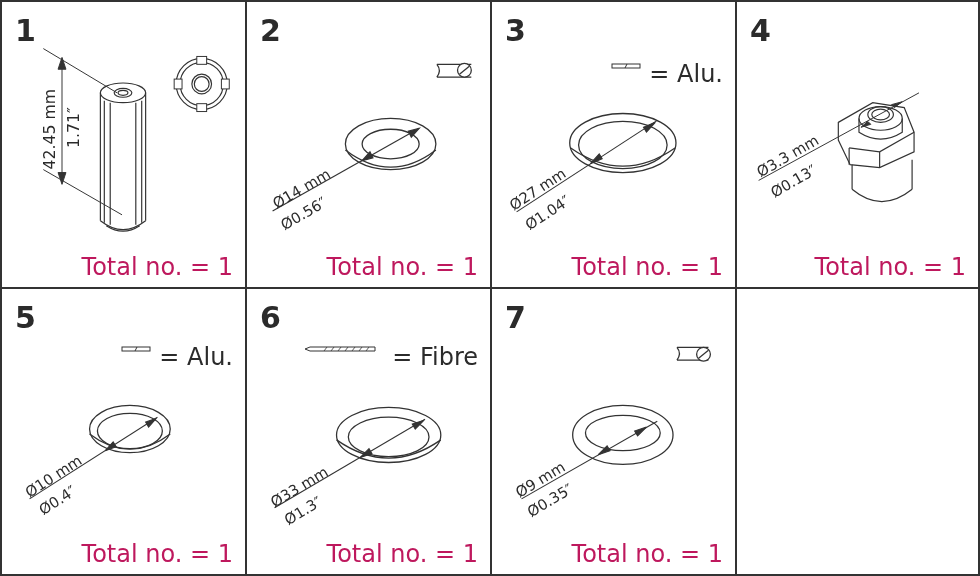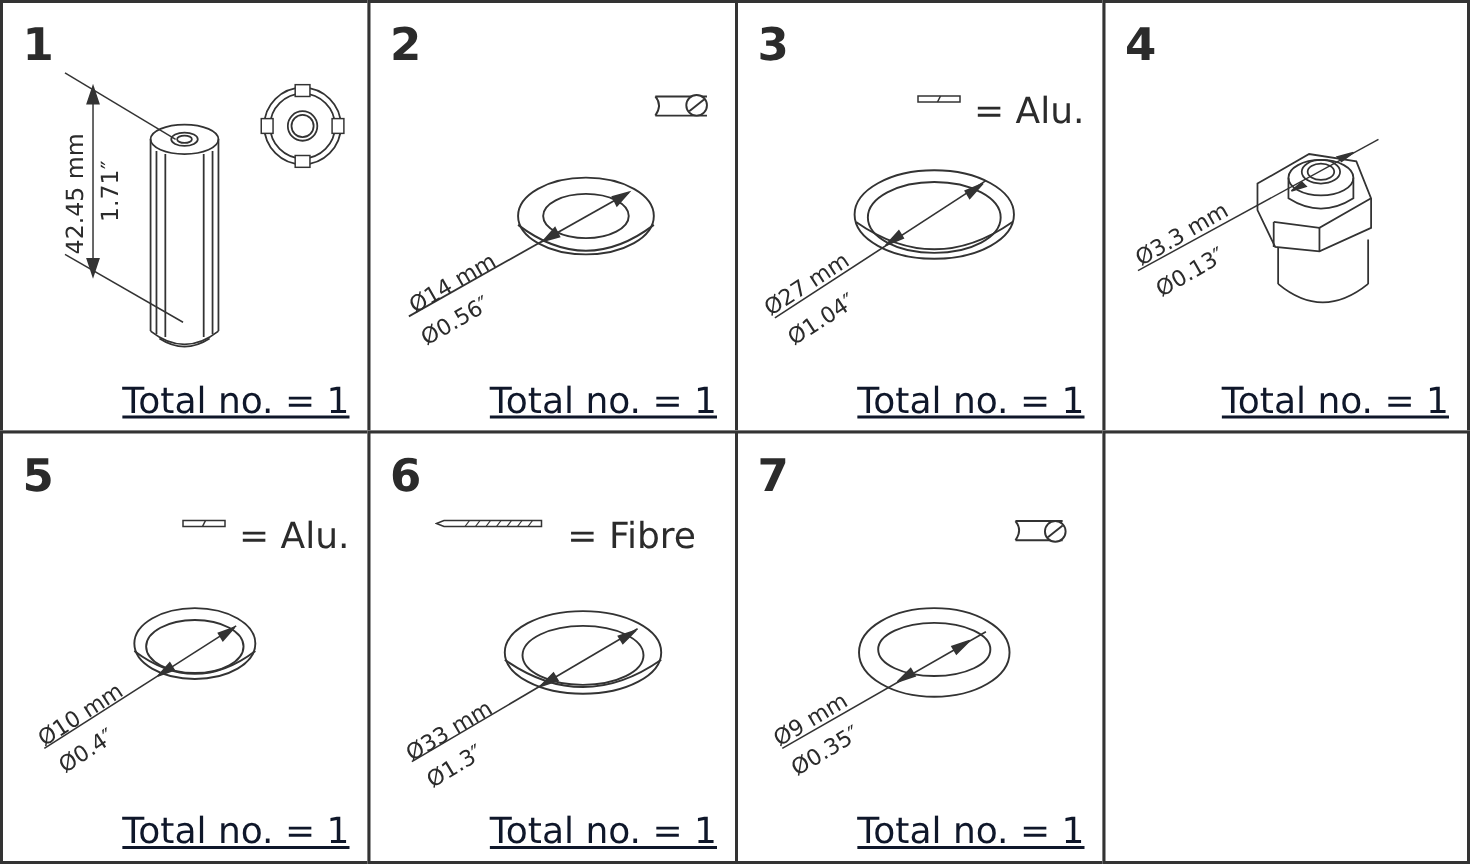--- a/index.html
+++ b/index.html
@@ -1,20 +1,20 @@
 <!DOCTYPE html>
 <html><head>
 <meta charset="utf-8">
 <style>
   html, body { margin:0; padding:0; background:#fff; }
   body { width:980px; height:576px; overflow:hidden; font-family:"DejaVu Sans", sans-serif; color:#2b2b2b; }
   .grid { position:absolute; left:0; top:0; width:980px; height:576px; }
   .cell { position:absolute; box-sizing:border-box; border:2px solid #333; background:#fff; overflow:hidden; }
   .num { position:absolute; left:13px; top:14px; font-size:30px; font-weight:bold; color:#2b2b2b; line-height:1; }
-  .total { position:absolute; right:12px; bottom:8px; font-size:24px; color:#0f172a; line-height:1; white-space:nowrap;text-decoration:underline; }
+  .total { position:absolute; right:12px; bottom:8px; font-size:24px; color:#be185d; line-height:1; white-space:nowrap; }
   .legend { position:absolute; right:12px; top:60px; display:flex; gap:8px; font-size:24px; color:#2b2b2b; line-height:1; }
   .legend .lbl { white-space:nowrap; }
   .draw { position:absolute; left:0; top:0; width:100%; height:100%; }
   .dim { font-size:15px; fill:#2b2b2b; font-family:"DejaVu Sans", sans-serif; }
   .dimv { font-size:16px; fill:#2b2b2b; font-family:"DejaVu Sans", sans-serif; }
 </style>
 </head>
 <body>
 
 <div class="grid">
@@ -164,21 +164,21 @@
         <polygon points="105,164 116,160 113,155"></polygon>
       </g>
       <text class="dim" transform="translate(28,212) rotate(-33)">Ø10 mm</text>
       <text class="dim" transform="translate(42,230) rotate(-33)">Ø0.4″</text>
     </svg>
     <div class="total">Total no. = 1</div>
   </div>
 
   <div class="cell" style="left:245px;top:287px;width:247px;height:289px;">
     <div class="num">6</div>
-    <div class="legend" style="top:56px;right:26px;gap:16px;">
+    <div class="legend" style="top:56px;right:12px;gap:16px;">
       <svg width="72" height="8">
         <path d="M1 4 L6 2 H71 V6 H6 Z" fill="none" stroke="#333" stroke-width="1"></path>
         <g stroke="#333" stroke-width="0.8">
           <line x1="20" y1="6" x2="23" y2="2"></line>
             <line x1="27" y1="6" x2="30" y2="2"></line>
           <line x1="34" y1="6" x2="37" y2="2"></line>
             <line x1="41" y1="6" x2="44" y2="2"></line>
           <line x1="48" y1="6" x2="51" y2="2"></line>
             <line x1="55" y1="6" x2="58" y2="2"></line>
           <line x1="62" y1="6" x2="65" y2="2"></line>

